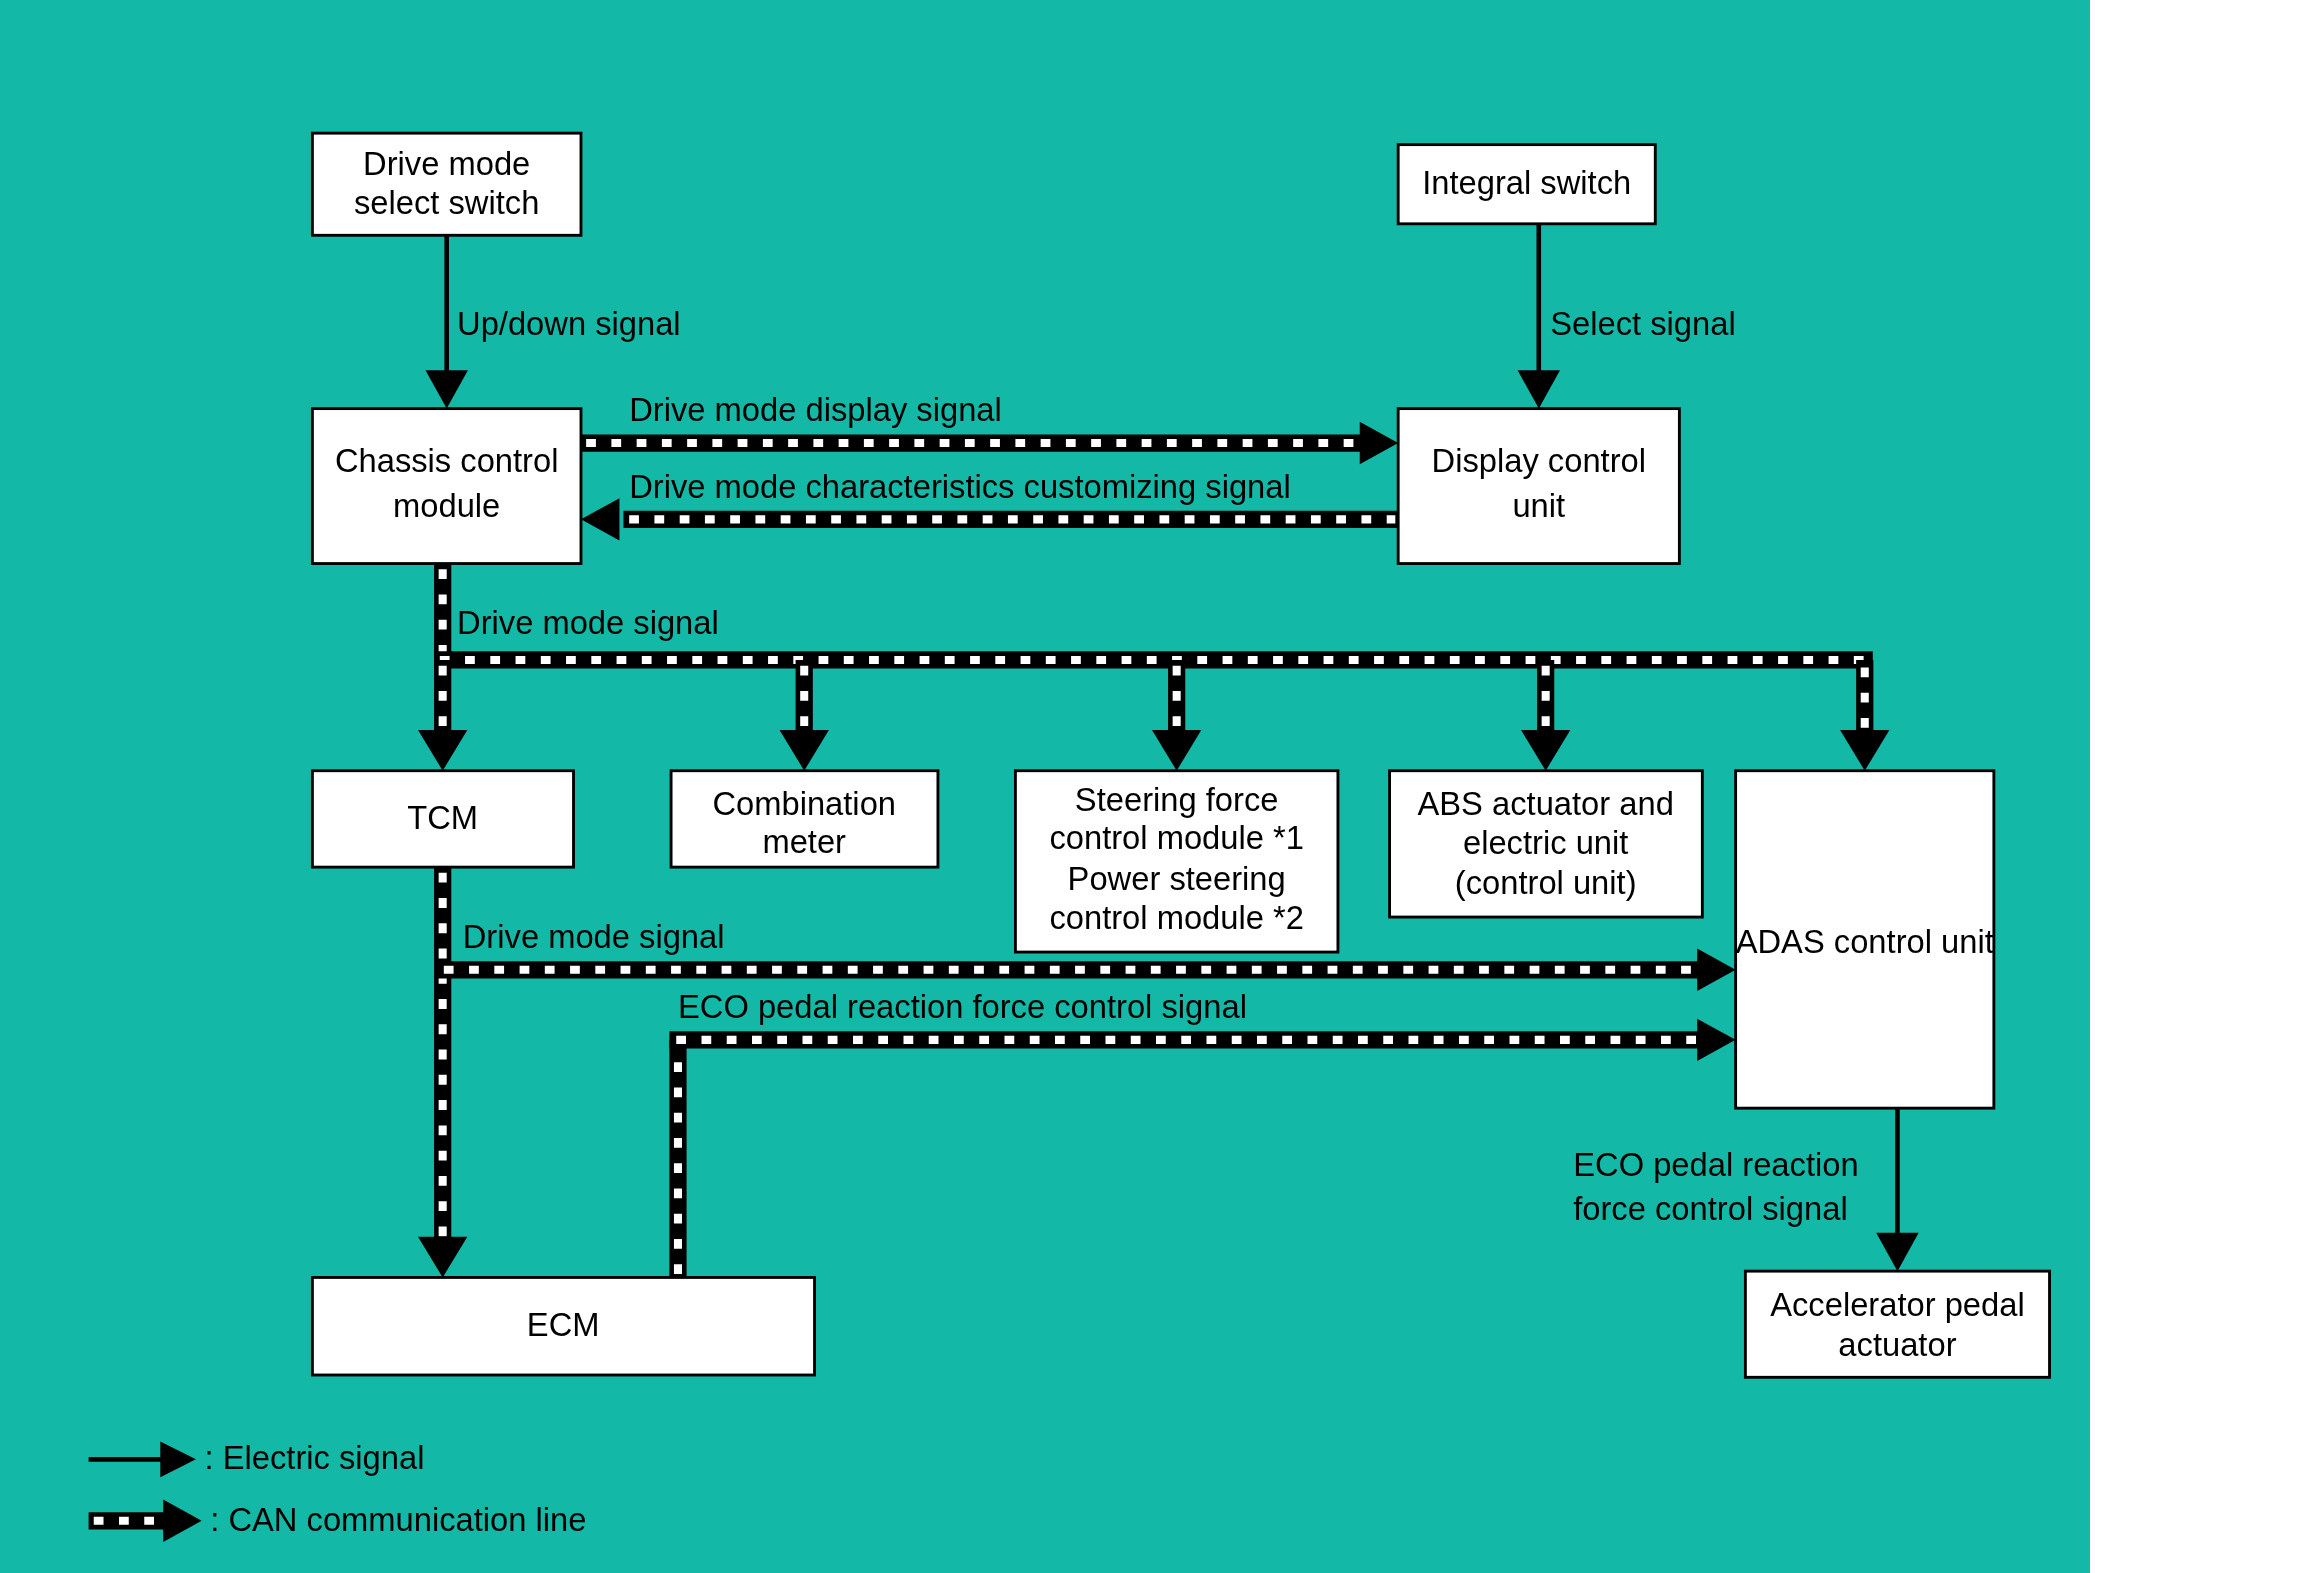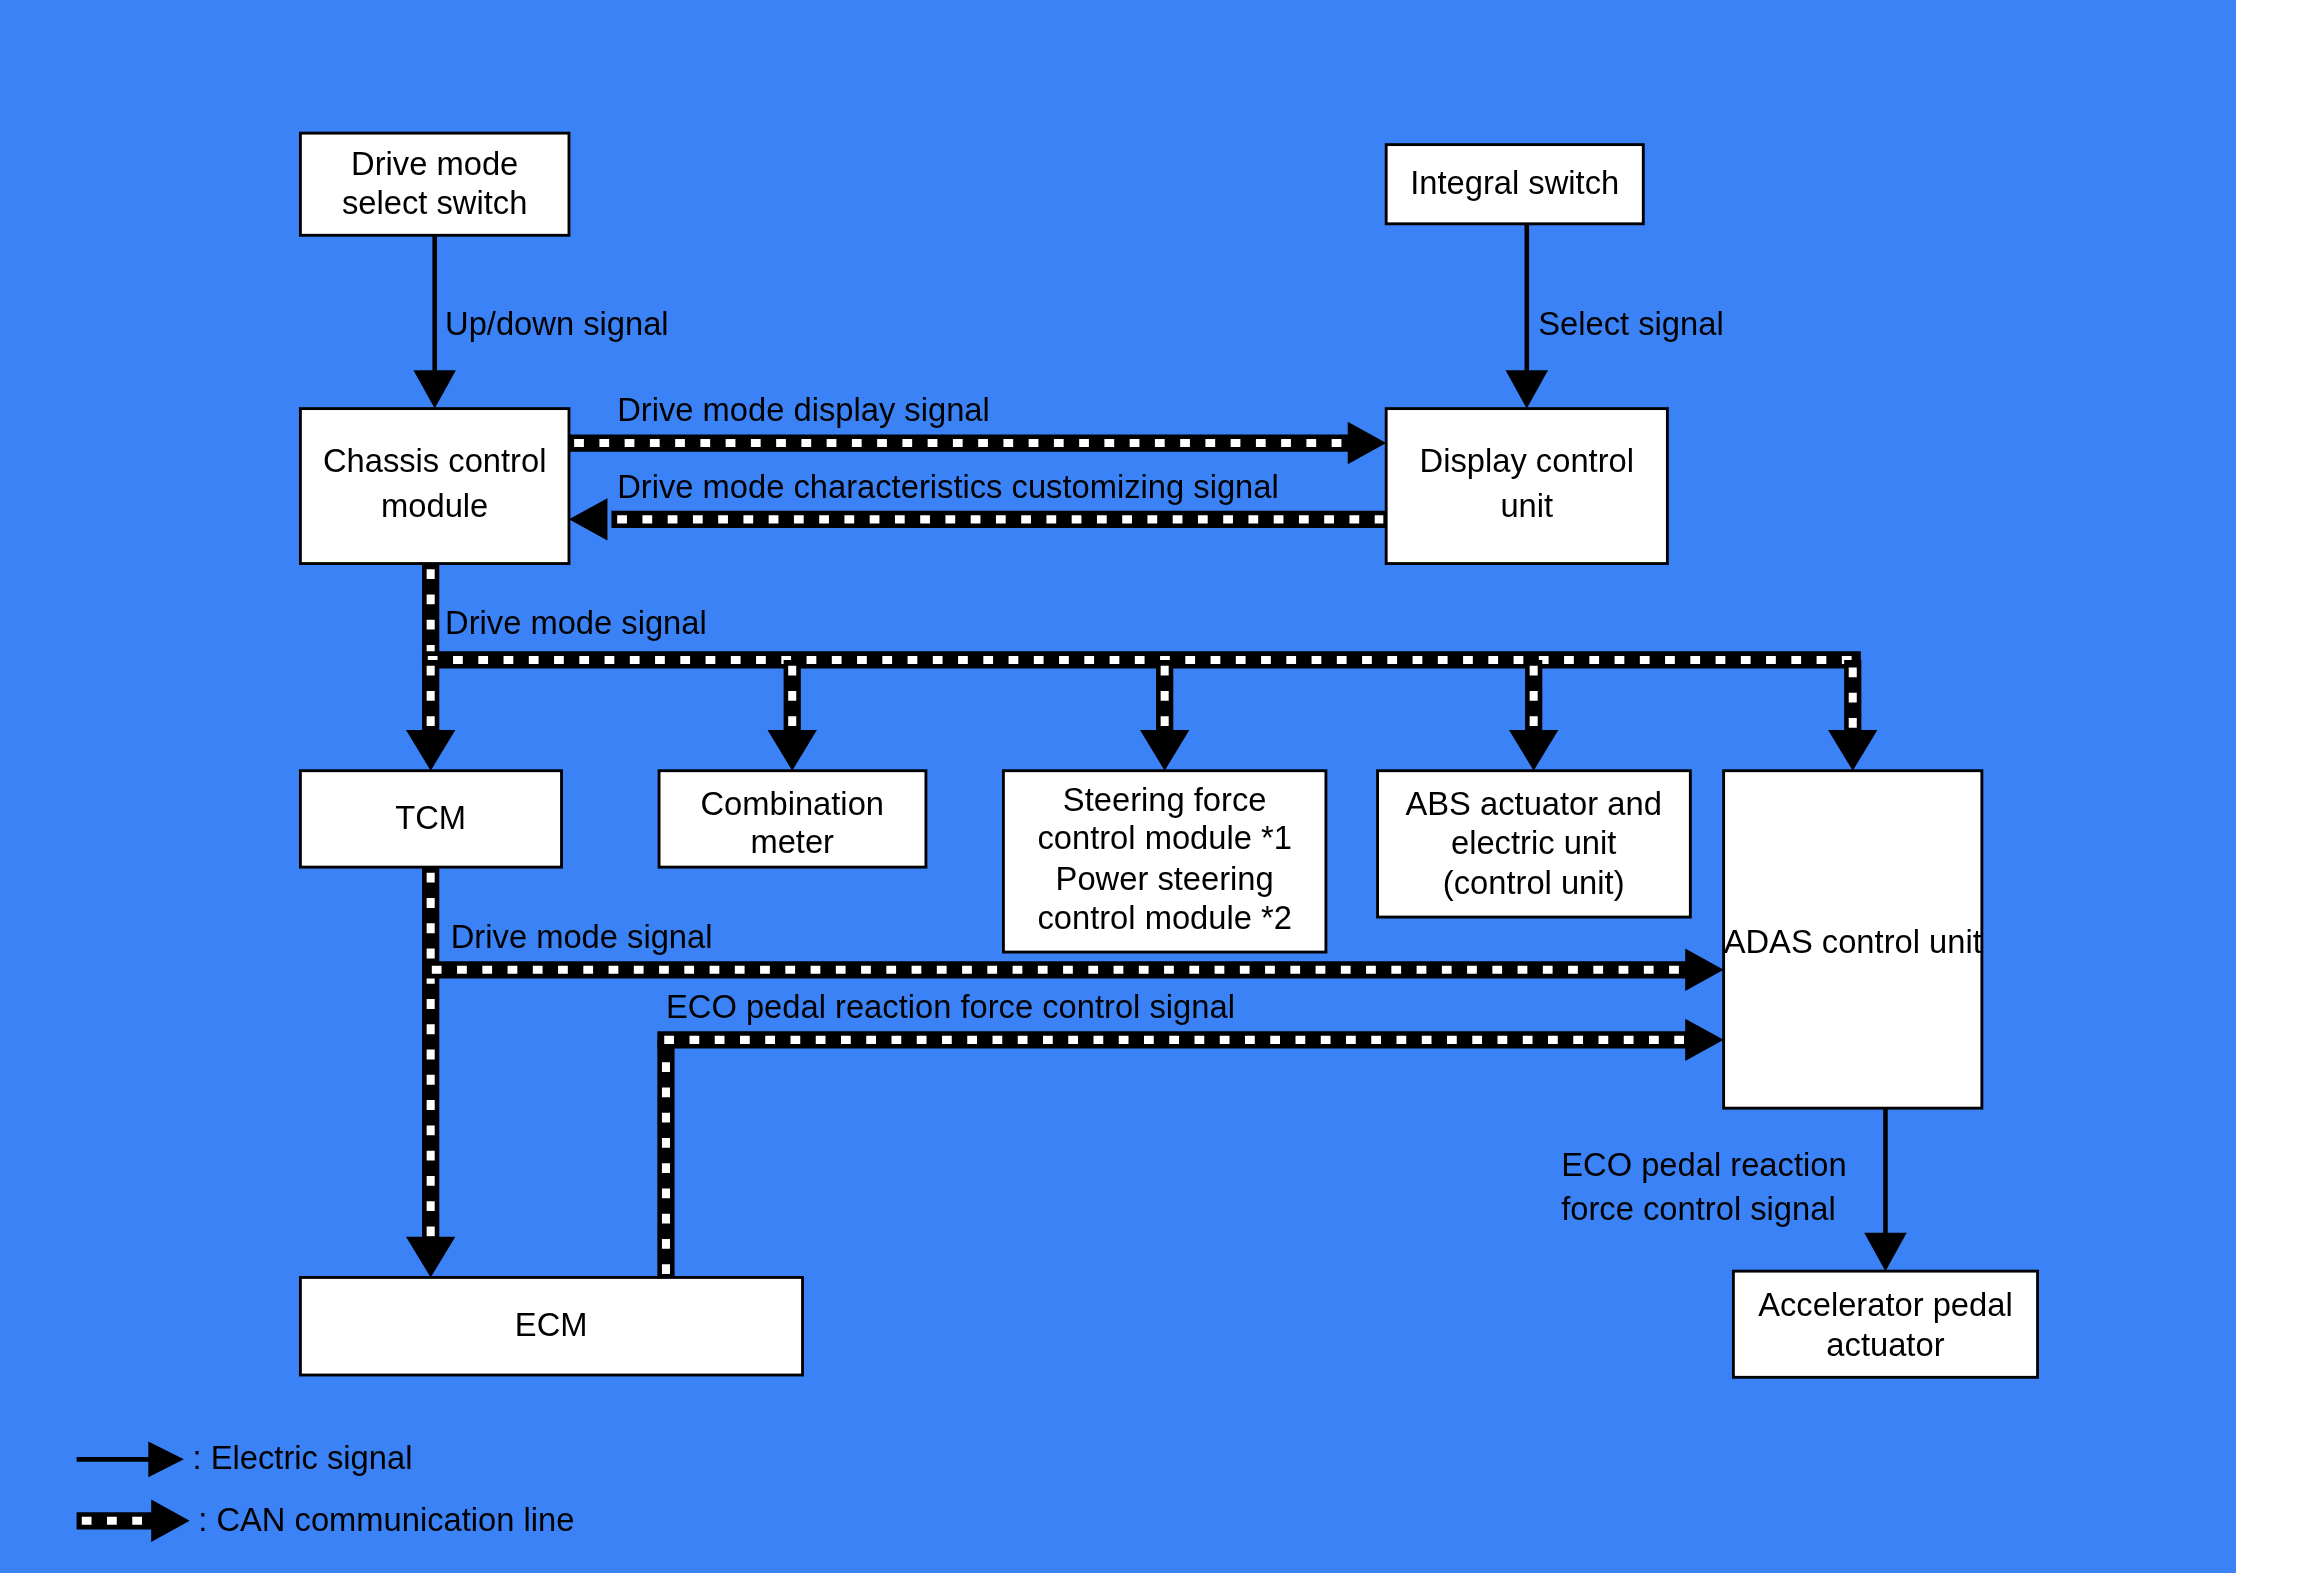--- a/index.html
+++ b/index.html
@@ -9,23 +9,24 @@
     background: #ffffff;
   }
   body {
     width: 2319px;
     height: 1573px;
     font-family: "Liberation Sans", sans-serif;
     overflow: hidden;
   }
   #diagram-root {
     position: relative;
-    width: 2236px;
+    width: 2078px;
     height: 1573px;
-    background: #3b82f6;
+    background: #14b8a6;
+    padding-left: 12px;
   }
   svg.diagram-svg {
     display: block;
     width: 2319px;
     height: 1573px;
   }
   .box-rect {
     fill: #ffffff;
     stroke: #000000;
     stroke-width: 5;

